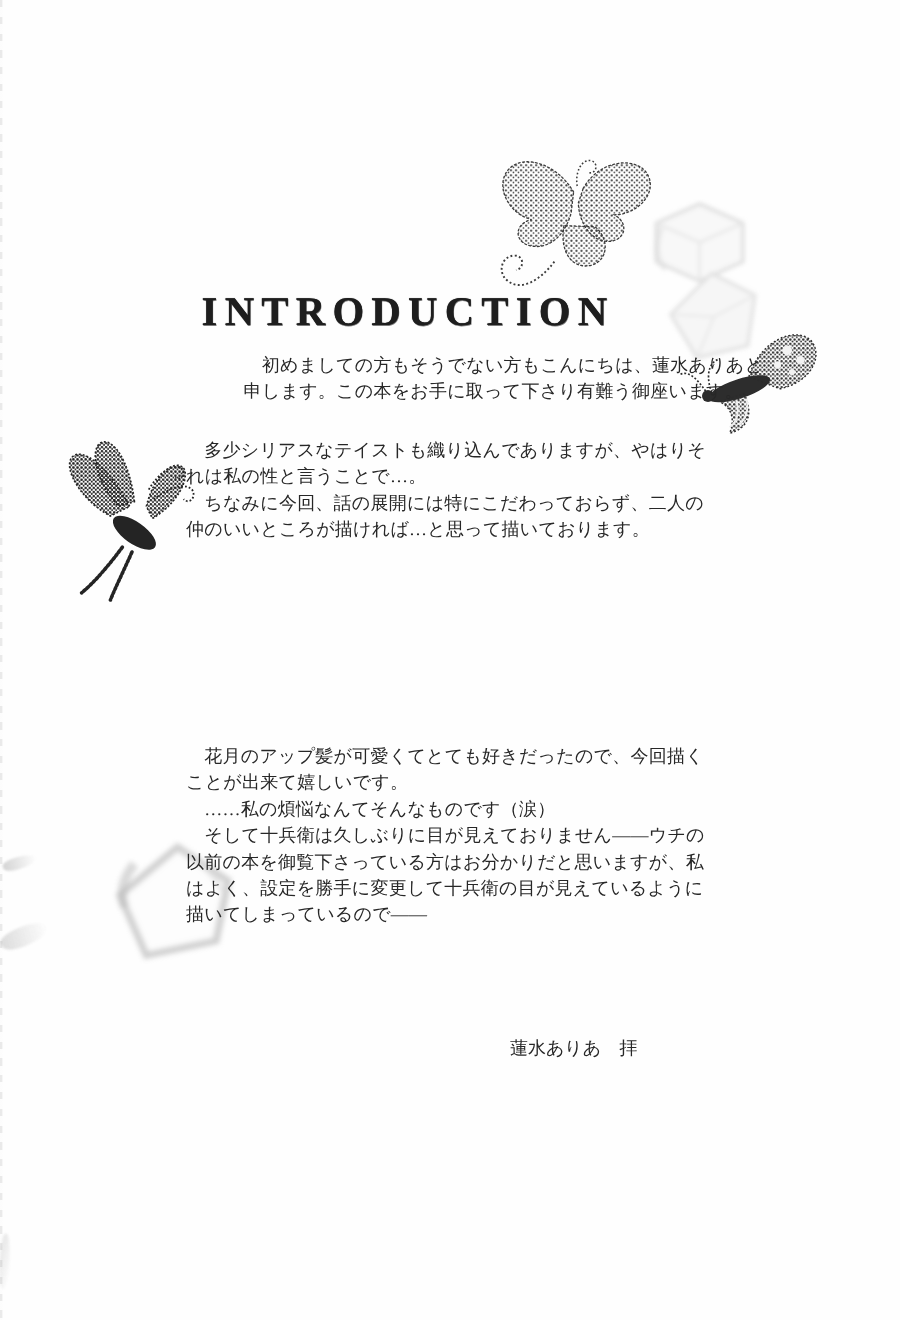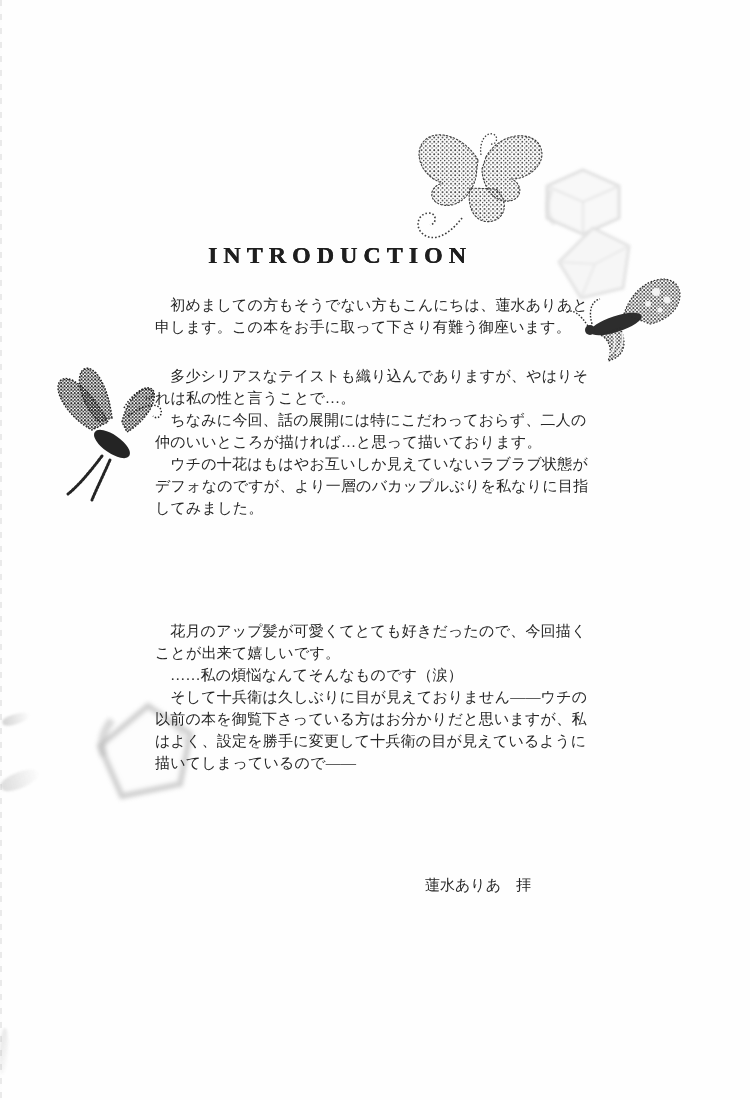--- a/index.html
+++ b/index.html
@@ -19,52 +19,51 @@
       to bottom,
       rgba(120,120,120,0.30) 0 6px,
       rgba(200,200,200,0.05) 6px 14px);
     opacity: .5;
   }
   .page-title {
     position: absolute;
     left: 0; top: 242px; width: 680px;
     text-align: center;
     margin: 0;
-    font-size: 24px;
+    font-size: 34px;
     font-weight: 700;
     letter-spacing: 6px;
     color: #1e1e1e;
     text-shadow: 0 0 .6px #1e1e1e, .4px .4px 0 rgba(30,30,30,.55);
     font-family: "Liberation Serif", "DejaVu Serif", serif;
   }
   .text-col {
     position: absolute;
     left: 155px;
     width: 430px;
     color: #272727;
     font-size: 15px;
     line-height: 22px;
     letter-spacing: 0.2px;
   }
   .text-col p {
     margin: 0;
     white-space: pre;       
   }
-  #block1 { top: 294px; }
+  #block1 { top: 294px; margin-left: 48px; }
   #block2 { top: 365px; }
   #block3 { top: 620px; }
   .signature-line {
     position: absolute;
     left: 155px; top: 864px; width: 422px;
     text-align: right;
     padding-right: 46px;
     box-sizing: border-box;
     color: #272727;
     font-size: 15px;
-    margin-top: 12px;
   }
   .deco { position: absolute; pointer-events: none; }
   #deco-butterfly-top   { left: 408px; top: 124px; }
   #deco-dice            { left: 531px; top: 166px; }
   #deco-butterfly-right { left: 564px; top: 264px; }
   #deco-butterfly-left  { left: 50px;  top: 358px; }
   #deco-cube-bottom     { left: 92px;  top: 698px; }
   .pencil-streak {
     position: absolute;
     background: linear-gradient(100deg, rgba(130,130,130,.35), rgba(200,200,200,0));
@@ -175,23 +174,20 @@
   <div id="block1" class="text-col">
     <p>　初めましての方もそうでない方もこんにちは、蓮水ありあと
 申します。この本をお手に取って下さり有難う御座います。</p>
   </div>
 
   <div id="block2" class="text-col">
     <p>　多少シリアスなテイストも織り込んでありますが、やはりそ
 れは私の性と言うことで…。</p>
     <p>　ちなみに今回、話の展開には特にこだわっておらず、二人の
 仲のいいところが描ければ…と思って描いております。</p>
-    <p>　ウチの十花はもはやお互いしか見えていないラブラブ状態が
-デフォなのですが、より一層のバカップルぶりを私なりに目指
-してみました。</p>
   </div>
 
   <div id="block3" class="text-col">
     <p>　花月のアップ髪が可愛くてとても好きだったので、今回描く
 ことが出来て嬉しいです。</p>
     <p>　……私の煩悩なんてそんなものです（涙）</p>
     <p>　そして十兵衛は久しぶりに目が見えておりません——ウチの
 以前の本を御覧下さっている方はお分かりだと思いますが、私
 はよく、設定を勝手に変更して十兵衛の目が見えているように
 描いてしまっているので——</p>

